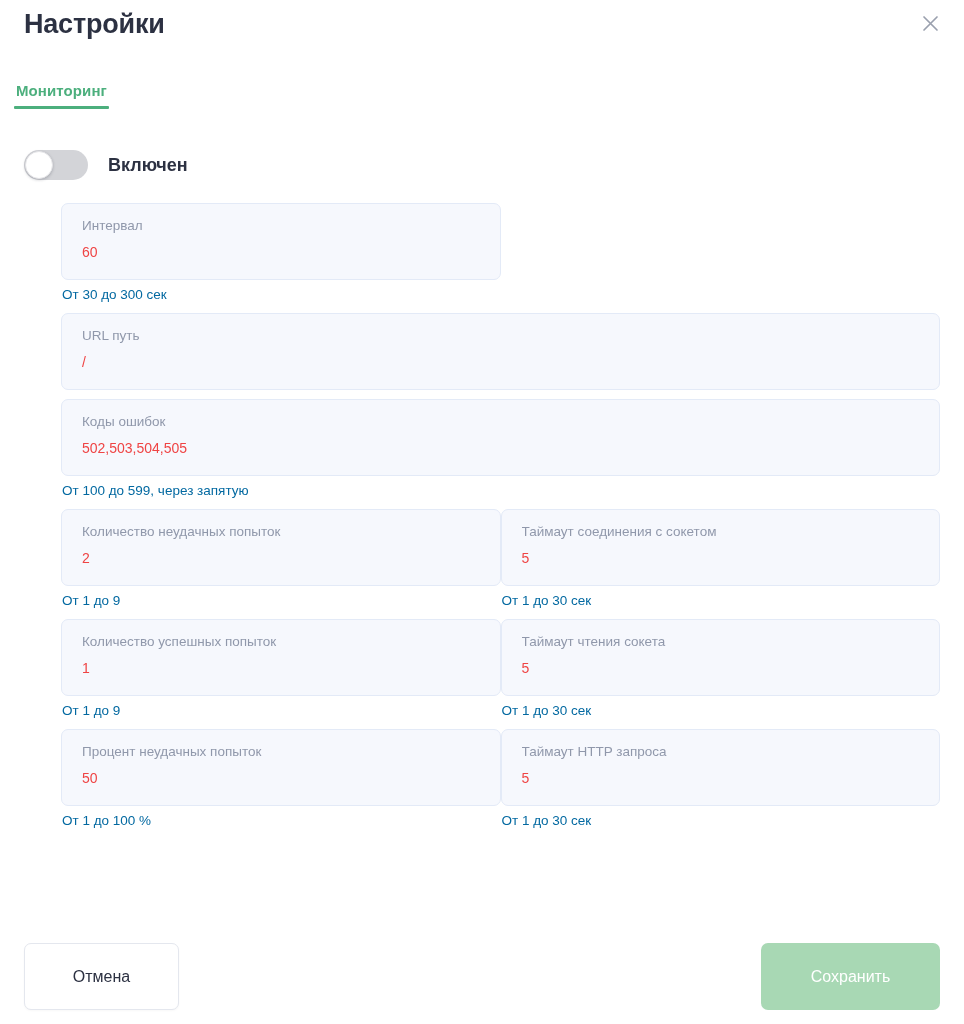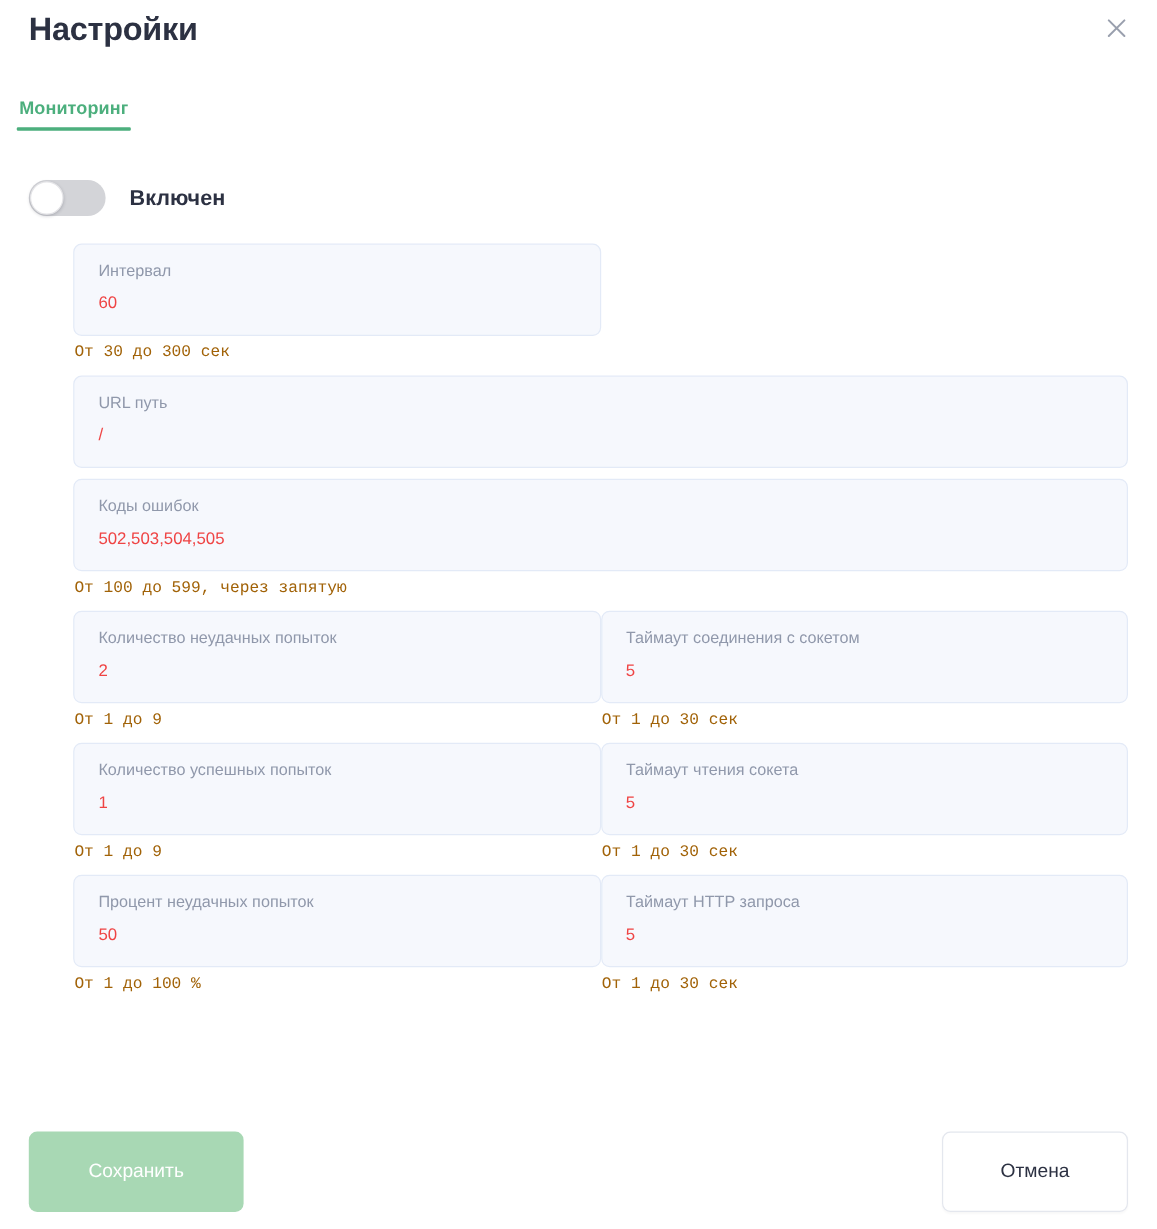--- a/index.html
+++ b/index.html
@@ -159,25 +159,24 @@
     border: none;
     outline: none;
     padding: 0;
     margin: 0;
     width: 100%;
     font-family: inherit;
   }
   .field-hint {
     display: block;
     font-size: 13.5px;
-    color: #a16207;
+    color: #0369a1;
     line-height: 18px;
     margin: 6px 0 0 0;
     padding-left: 1px;
-    font-family: Liberation Mono, monospace;
   }
 
   
   .footer {
     position: absolute;
     left: 0; right: 0;
     bottom: 0;
     height: 95px;
     padding: 0 24px;
     display: flex;
@@ -313,17 +312,17 @@
           <span class="field-label">Таймаут HTTP запроса</span>
           <span class="field-value">5</span>
         </div>
         <span class="field-hint">От 1 до 30 сек</span>
       </div>
     </div>
 
   </div>
 
   <div class="footer">
+    <button class="btn btn-cancel">Отмена</button>
     <button class="btn btn-save">Сохранить</button>
-    <button class="btn btn-cancel">Отмена</button>
   </div>
 
 </div>
 
 </body></html>

